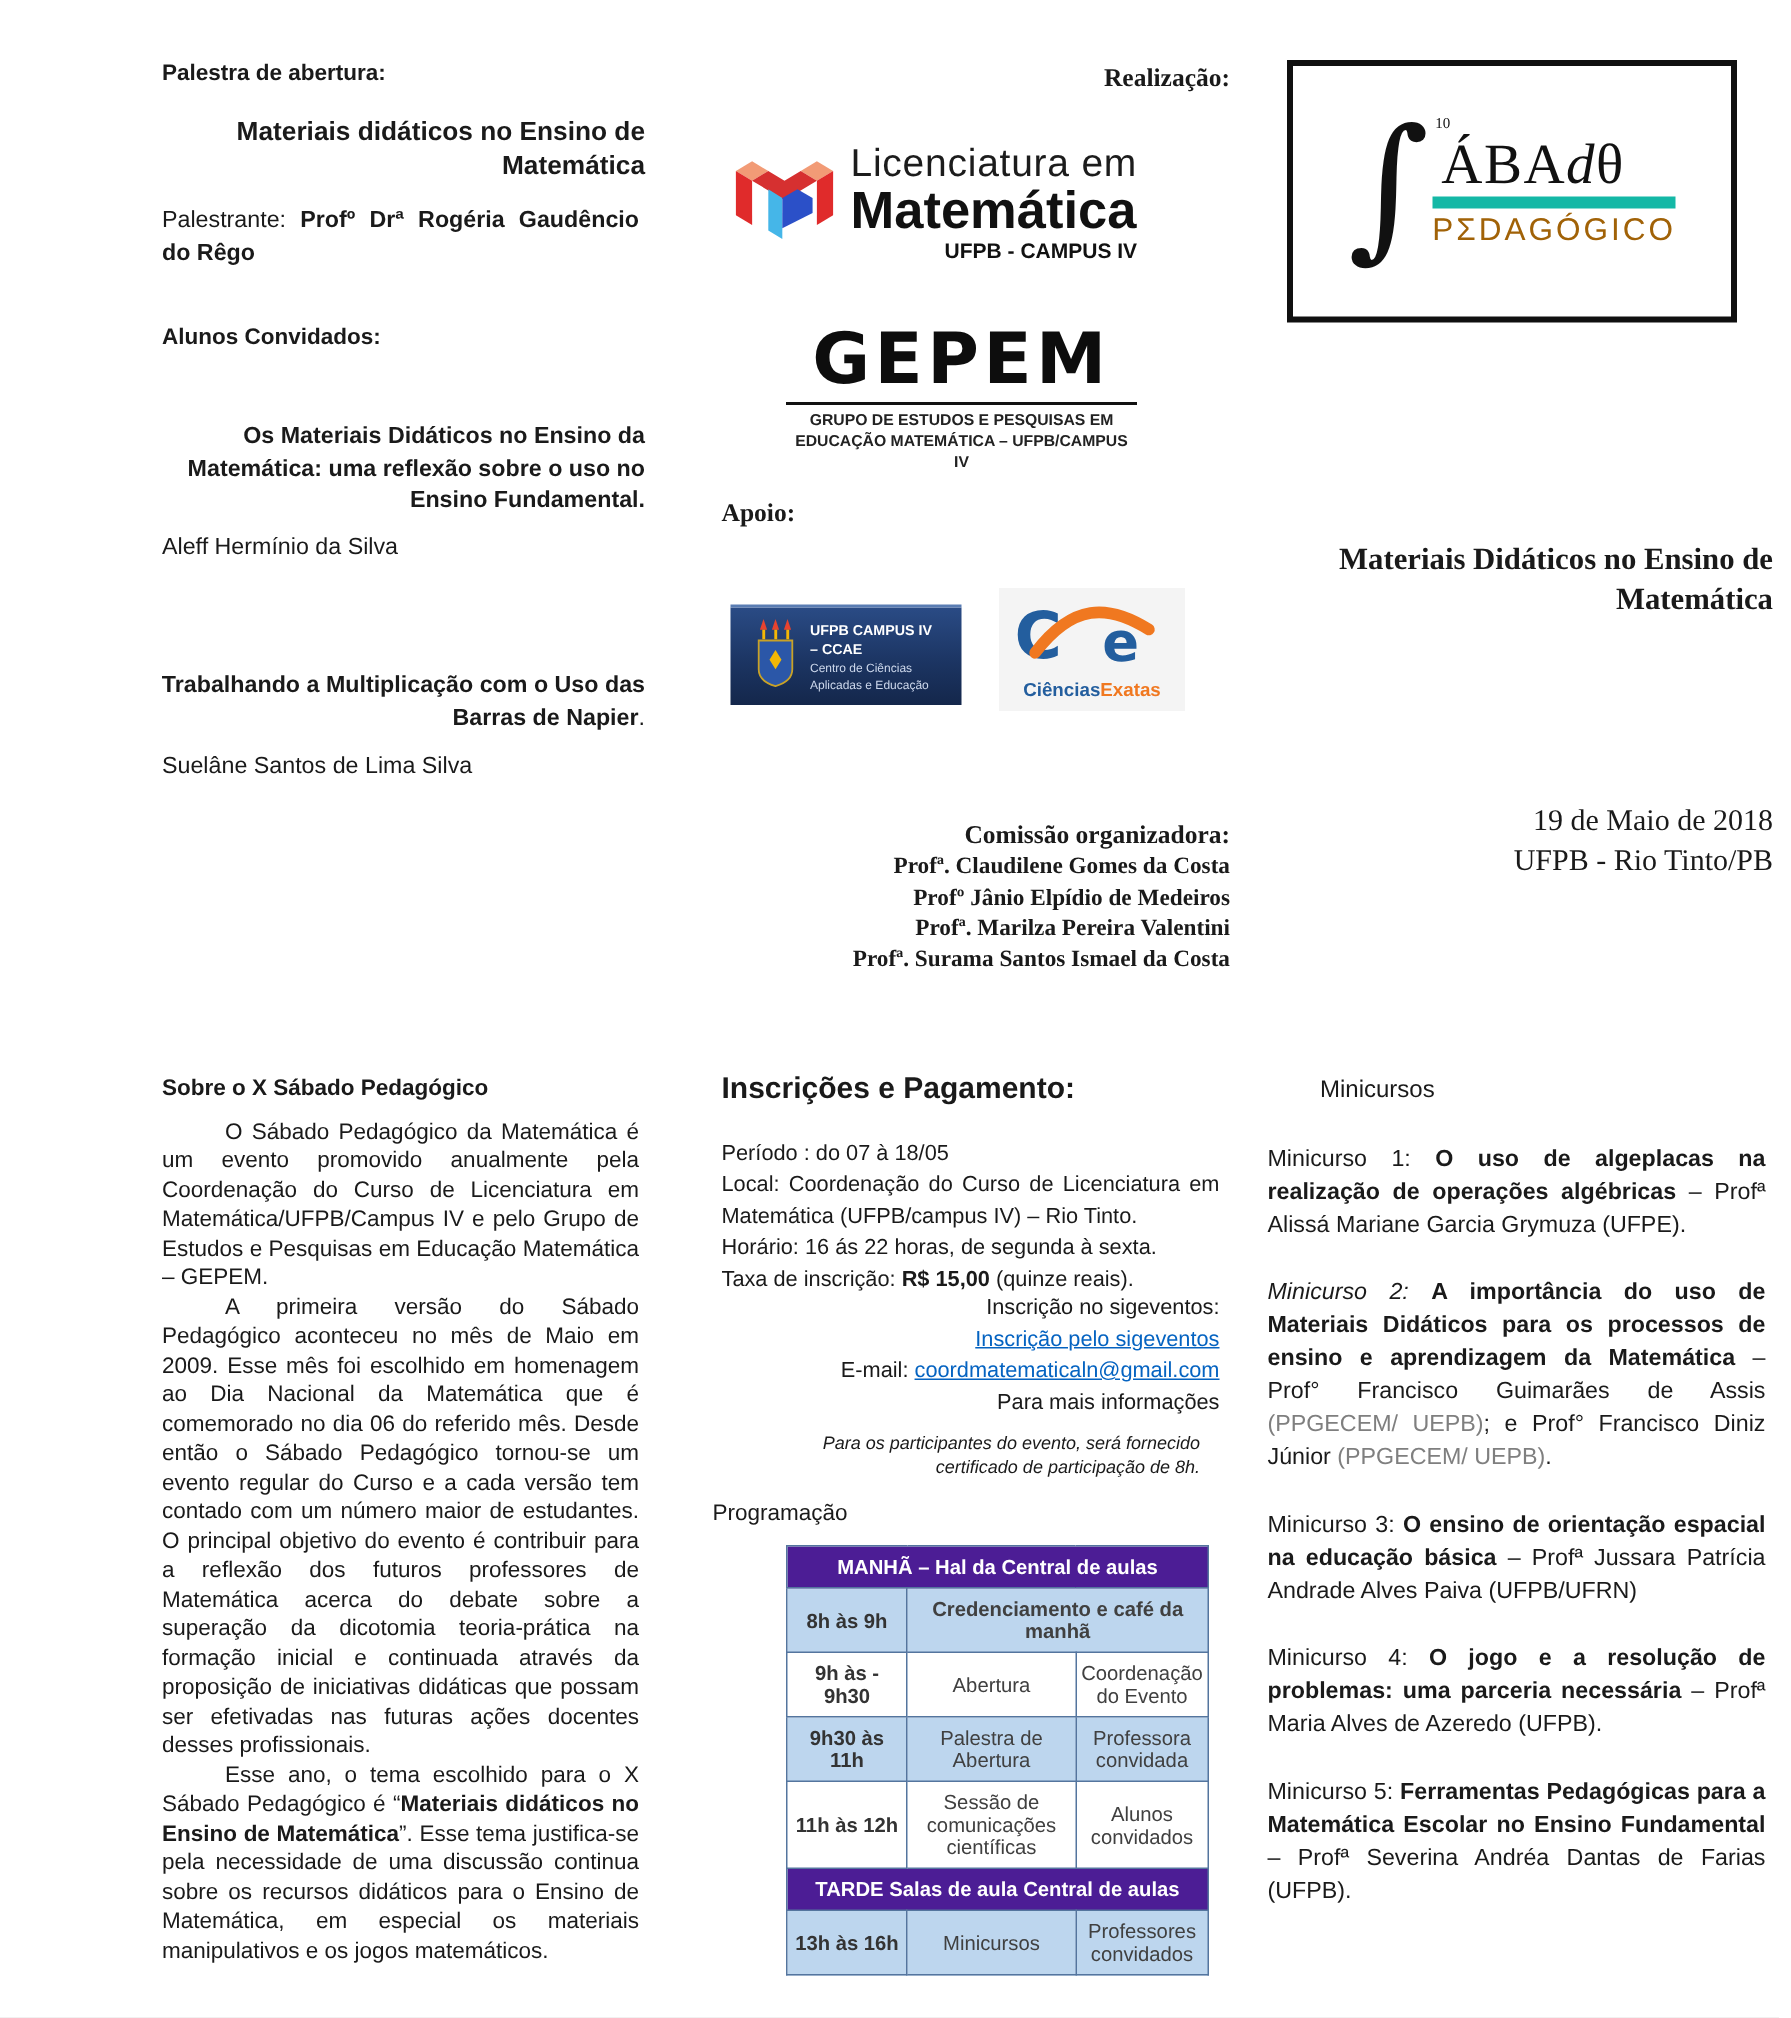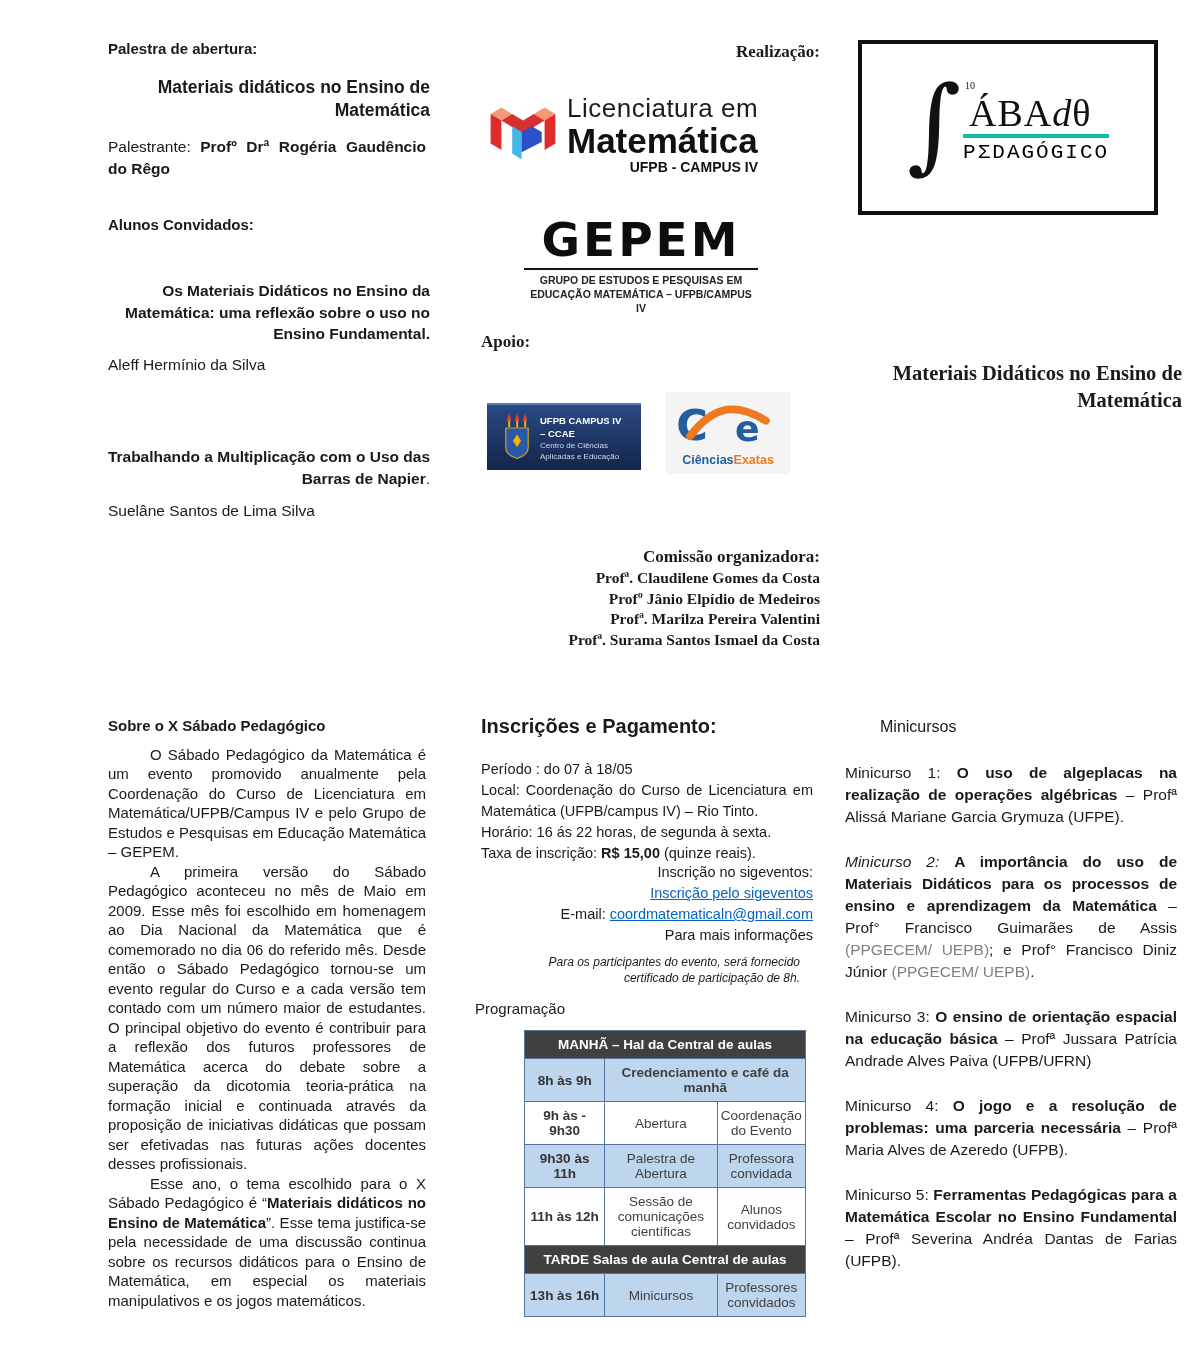--- a/index.html
+++ b/index.html
@@ -53,33 +53,33 @@
   #inscricoes{left:481px;top:716px;width:332px;font-size:14.5px;line-height:21px;}
   #inscricoes-heading{font-size:20px;margin-bottom:22px;}
   #sig-block{left:481px;top:862px;width:332px;font-size:14.5px;line-height:21px;}
   a.link{color:#0563c1;text-decoration:underline;cursor:pointer;}
   #note{left:494px;top:954px;width:306px;font-size:12px;line-height:16px;}
   #programacao-label{left:475px;top:1000px;width:200px;font-size:15px;}
   #schedule{left:524px;top:1030px;}
   #schedule table{border-collapse:collapse;width:282px;table-layout:fixed;}
   #schedule td{border:1px solid #54759e;font-size:13.5px;color:#404040;text-align:center;vertical-align:middle;padding:6px 3px;}
   #schedule td.time{font-weight:bold;color:#333;}
-  #schedule tr.hdr td{background:#404040;color:#ffffff;font-weight:bold;padding:6px 2px;}
+  #schedule tr.hdr td{background:#4c1d95;color:#ffffff;font-weight:bold;padding:6px 2px;}
   #schedule tr.alt td{background:#bdd6ee;}
   #schedule .c1{width:80px;} #schedule .c2{width:112px;} #schedule .c3{width:88px;}
 
   
   #sabado-logo{left:858px;top:40px;width:300px;height:175px;border:4px solid #101010;background:#fff;box-sizing:border-box;
                display:flex;align-items:center;justify-content:center;}
   #sabado-integral{font-family:"DejaVu Serif",serif;font-size:104px;line-height:1;color:#111;transform:translateY(-4px);}
   #sabado-frac{position:relative;margin-left:2px;}
   #sabado-sup{position:absolute;top:-12px;left:2px;font-size:10px;font-family:"Liberation Serif",serif;color:#111;}
   #sabado-num{font-family:"Liberation Serif",serif;font-size:38px;line-height:42px;color:#111;letter-spacing:1px;padding:0 6px;}
   #sabado-num .dit{font-style:italic;}
-  #sabado-den{border-top:4px solid #14b8a6;font-family:Liberation Mono, monospace;font-size:21px;letter-spacing:2px;color:#000000;
+  #sabado-den{border-top:8px solid #14b8a6;font-family:Liberation Sans, sans-serif;font-size:21px;letter-spacing:2px;color:#a16207;
               text-align:center;padding-top:3px;}
   #event-title{left:818px;top:360px;width:364px;font-size:20.5px;line-height:27px;}
   #event-date{left:818px;top:534px;width:364px;font-size:20px;line-height:27px;}
   #minicursos-heading{left:880px;top:718px;width:200px;font-size:16px;}
   #minicursos{left:845px;top:762px;width:332px;font-size:15.5px;line-height:22px;}
   #minicursos p{margin:0 0 23px 0;}
 </style>
 </head>
 <body>
 
@@ -248,20 +248,24 @@
       <span id="sabado-sup">10</span>
       <div id="sabado-num">
         <span>ÁBA</span><span class="dit">d</span><span>θ</span>
       </div>
       <div id="sabado-den">PΣDAGÓGICO</div>
     </span>
   </div>
 
   <div id="event-title" class="abs serif b ctr">Materiais Didáticos no Ensino de Matemática</div>
 
+  <div id="event-date" class="abs serif ctr">
+    <div>19 de Maio de 2018</div>
+    <div>UFPB - Rio Tinto/PB</div>
+  </div>
 
   <div id="minicursos-heading" class="abs">Minicursos</div>
 
   <div id="minicursos" class="abs just">
     <p>
       <span>Minicurso 1: </span><span class="b">O uso de algeplacas na realização de operações algébricas</span><span> – Profª Alissá Mariane Garcia Grymuza (UFPE).</span>
     </p>
     <p>
       <span class="it">Minicurso 2: </span><span class="b">A importância do uso de Materiais Didáticos para os processos de ensino e aprendizagem da Matemática</span><span> – Prof° Francisco Guimarães de Assis </span><span class="gray">(PPGECEM/ UEPB)</span><span>;  e Prof° Francisco Diniz Júnior </span><span class="gray">(PPGECEM/ UEPB)</span><span>.</span>
     </p>

